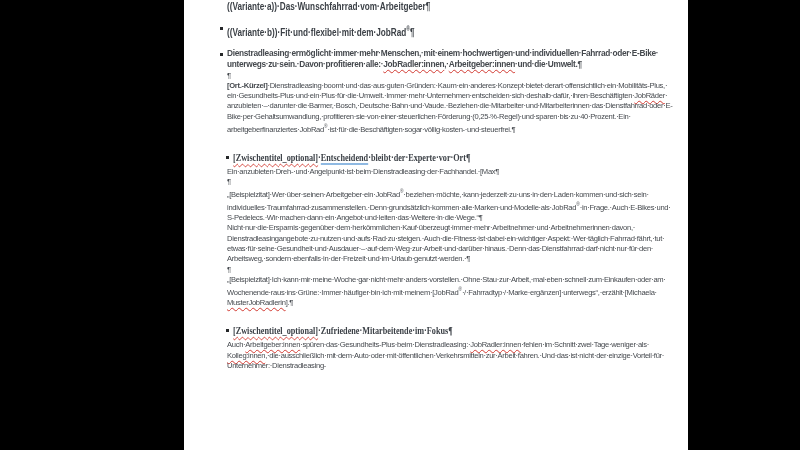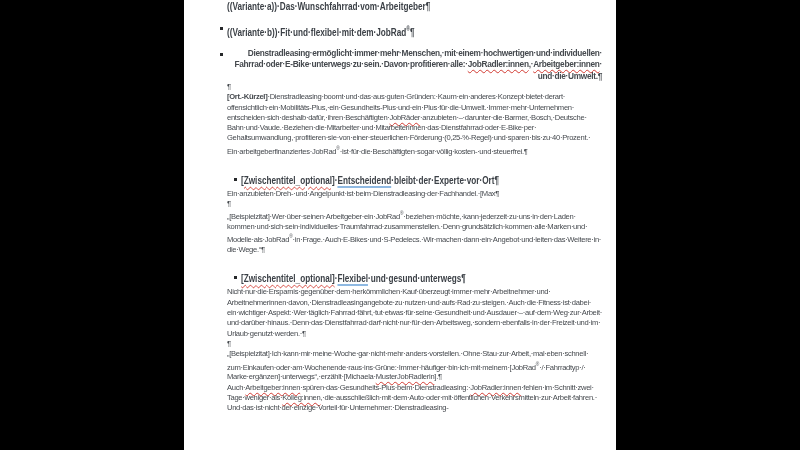--- a/index.html
+++ b/index.html
@@ -2,33 +2,33 @@
 <html style="--text: #45494e; --heading: #3c4147; --spell: #d23b33; --grammar: #8fb9e2; --bullet: #26282a;"><head>
 <meta charset="utf-8">
 <style>
   html,body{margin:0;padding:0;}
   body{
     width:800px;height:450px;overflow:hidden;position:relative;
     background:#000;
     font-family:"Liberation Sans", sans-serif;
   }
   .page{
-    position:absolute;left:184px;top:0;width:432px;height:450px;
+    position:absolute;left:184px;top:0;width:504px;height:450px;
     background:#fff;overflow:hidden;
   }
   .content{padding:0 14px 0 43px;margin-top:-1px;}
   .para{position:relative;color:var(--text);}
   .para.h1,.para.h1m{font-weight:bold;font-size:10.5px;line-height:14px;color:var(--heading);}
   .para.h1 .scale,.para.h1m .scale{
     display:inline-block;transform:scaleX(0.78);transform-origin:0 50%;
     white-space:nowrap;letter-spacing:0;
   }
   .para.h1{margin:0 0 9px 0;}
-  .para.h1m{margin:16px 0 2px 14px;}
-  .para.lead{font-size:8.3px;line-height:11.5px;letter-spacing:-0.3px;font-weight:bold;text-align:right;}
+  .para.h1m{margin:16px 0 2px 6px;font-family:Liberation Serif, serif;}
+  .para.lead{font-size:8.3px;line-height:11.5px;letter-spacing:-0.3px;font-weight:bold;}
   .para.body,.para.empty{font-size:7.6px;line-height:10.3px;letter-spacing:-0.3px;}
   .para.empty{min-height:10.3px;}
   .b{font-weight:bold;}
   .sp{
     text-decoration-line:underline;text-decoration-style:wavy;
     text-decoration-color:var(--spell);text-decoration-thickness:1px;
     text-underline-offset:2px;
   }
   .gr{
     text-decoration-line:underline;text-decoration-style:solid;
@@ -55,19 +55,19 @@
   <div class="content">
       <div class="para h1"><span class="scale"><span class="">((Variante·​a))·​Das·​Wunschfahrrad·​vom·​Arbeitgeber</span><span class="pilcrow">¶</span></span></div>
       <div class="para h1 bulleted"><span class="scale"><span class="">((Variante·​b))·​Fit·​und·​flexibel·​mit·​dem·​JobRad</span><span class="sup">®</span><span class="pilcrow">¶</span></span></div>
       <div class="para lead bulleted"><span class="b">Dienstradleasing·​ermöglicht·​immer·​mehr·​Menschen,·​mit·​einem·​hochwertigen·​und·​individuellen·​Fahrrad·​oder·​E-Bike·​unterwegs·​zu·​sein.·​Davon·​profitieren·​alle:·​</span><span class="b sp">JobRadler:innen</span><span class="b">,·​</span><span class="b sp">Arbeitgeber:innen</span><span class="b">·​und·​die·​Umwelt.</span><span class="pilcrow">¶</span></div>
       <div class="para empty"><span class="pilcrow">¶</span></div>
       <div class="para body"><span class="b">[Ort.-Kürzel]</span><span class="">·​Dienstradleasing·​boomt·​und·​das·​aus·​guten·​Gründen:·​Kaum·​ein·​anderes·​Konzept·​bietet·​derart·​offensichtlich·​ein·​Mobilitäts-Plus,·​ein·​Gesundheits-Plus·​und·​ein·​Plus·​für·​die·​Umwelt.·​Immer·​mehr·​Unternehmen·​entscheiden·​sich·​deshalb·​dafür,·​ihren·​Beschäftigten·​</span><span class="sp">JobRäder</span><span class="">·​anzubieten·​–·​darunter·​die·​Barmer,·​Bosch,·​Deutsche·​Bahn·​und·​Vaude.·​Beziehen·​die·​Mitarbeiter·​und·​Mitarbeiterinnen·​das·​Dienstfahrrad·​oder·​E-Bike·​per·​Gehaltsumwandlung,·​profitieren·​sie·​von·​einer·​steuerlichen·​Förderung·​(0,25-%-Regel)·​und·​sparen·​bis·​zu·​40·​Prozent.·​Ein·​arbeitgeberfinanziertes·​JobRad</span><span class="sup">®</span><span class="">·​ist·​für·​die·​Beschäftigten·​sogar·​völlig·​kosten-·​und·​steuerfrei.</span><span class="pilcrow">¶</span></div>
       <div class="para h1m bulleted"><span class="scale"><span class="sp">[Zwischentitel_optional]</span><span class="">·​</span><span class="gr">Entscheidend</span><span class="">·​bleibt·​der·​Experte·​vor·​Ort</span><span class="pilcrow">¶</span></span></div>
       <div class="para body"><span class="">Ein·​anzubieten·​Dreh-·​und·​Angelpunkt·​ist·​beim·​Dienstradleasing·​der·​Fachhandel.·​[Max</span><span class="pilcrow">¶</span></div>
       <div class="para empty"><span class="pilcrow">¶</span></div>
       <div class="para body"><span class="">„[Beispielzitat]·​Wer·​über·​seinen·​Arbeitgeber·​ein·​JobRad</span><span class="sup">®</span><span class="">·​beziehen·​möchte,·​kann·​jederzeit·​zu·​uns·​in·​den·​Laden·​kommen·​und·​sich·​sein·​individuelles·​Traumfahrrad·​zusammenstellen.·​Denn·​grundsätzlich·​kommen·​alle·​Marken·​und·​Modelle·​als·​JobRad</span><span class="sup">®</span><span class="">·​in·​Frage.·​Auch·​E-Bikes·​und·​S-Pedelecs.·​Wir·​machen·​dann·​ein·​Angebot·​und·​leiten·​das·​Weitere·​in·​die·​Wege.“</span><span class="pilcrow">¶</span></div>
-      <div class="para h1m bulleted"><span class="scale"><span class="sp">[Zwischentitel_optional]</span><span class="">·​</span><span class="gr">Flexibel</span><span class="">·​und·​gesund·​unterwegs</span><span class="pilcrow">¶</span></span></div>
       <div class="para body"><span class="">Nicht·​nur·​die·​Ersparnis·​gegenüber·​dem·​herkömmlichen·​Kauf·​überzeugt·​immer·​mehr·​Arbeitnehmer·​und·​Arbeitnehmerinnen·​davon,·​Dienstradleasingangebote·​zu·​nutzen·​und·​aufs·​Rad·​zu·​steigen.·​Auch·​die·​Fitness·​ist·​dabei·​ein·​wichtiger·​Aspekt:·​Wer·​täglich·​Fahrrad·​fährt,·​tut·​etwas·​für·​seine·​Gesundheit·​und·​Ausdauer·​–·​auf·​dem·​Weg·​zur·​Arbeit·​und·​darüber·​hinaus.·​Denn·​das·​Dienstfahrrad·​darf·​nicht·​nur·​für·​den·​Arbeitsweg,·​sondern·​ebenfalls·​in·​der·​Freizeit·​und·​im·​Urlaub·​genutzt·​werden.·​</span><span class="pilcrow">¶</span></div>
       <div class="para empty"><span class="pilcrow">¶</span></div>
       <div class="para body"><span class="">„[Beispielzitat]·​Ich·​kann·​mir·​meine·​Woche·​gar·​nicht·​mehr·​anders·​vorstellen.·​Ohne·​Stau·​zur·​Arbeit,·​mal·​eben·​schnell·​zum·​Einkaufen·​oder·​am·​Wochenende·​raus·​ins·​Grüne:·​Immer·​häufiger·​bin·​ich·​mit·​meinem·​[JobRad</span><span class="sup">®</span><span class="">·​/·​Fahrradtyp·​/·​Marke·​ergänzen]·​unterwegs“,·​erzählt·​[Michaela·​</span><span class="sp">MusterJobRadlerin</span><span class="">].</span><span class="pilcrow">¶</span></div>
+      <div class="para h1m bulleted"><span class="scale"><span class="sp">[Zwischentitel_optional]</span><span class="">·​Zufriedene·​Mitarbeitende·​im·​Fokus</span><span class="pilcrow">¶</span></span></div>
       <div class="para body"><span class="">Auch·​</span><span class="sp">Arbeitgeber:innen</span><span class="">·​spüren·​das·​Gesundheits-Plus·​beim·​Dienstradleasing:·​</span><span class="sp">JobRadler:innen</span><span class="">·​fehlen·​im·​Schnitt·​zwei·​Tage·​weniger·​als·​</span><span class="sp">Kolleg:innen</span><span class="">,·​die·​ausschließlich·​mit·​dem·​Auto·​oder·​mit·​öffentlichen·​Verkehrsmitteln·​zur·​Arbeit·​fahren.·​Und·​das·​ist·​nicht·​der·​einzige·​Vorteil·​für·​Unternehmer:·​Dienstradleasing-</span></div>
     </div>
 </div>
 
 </body></html>

